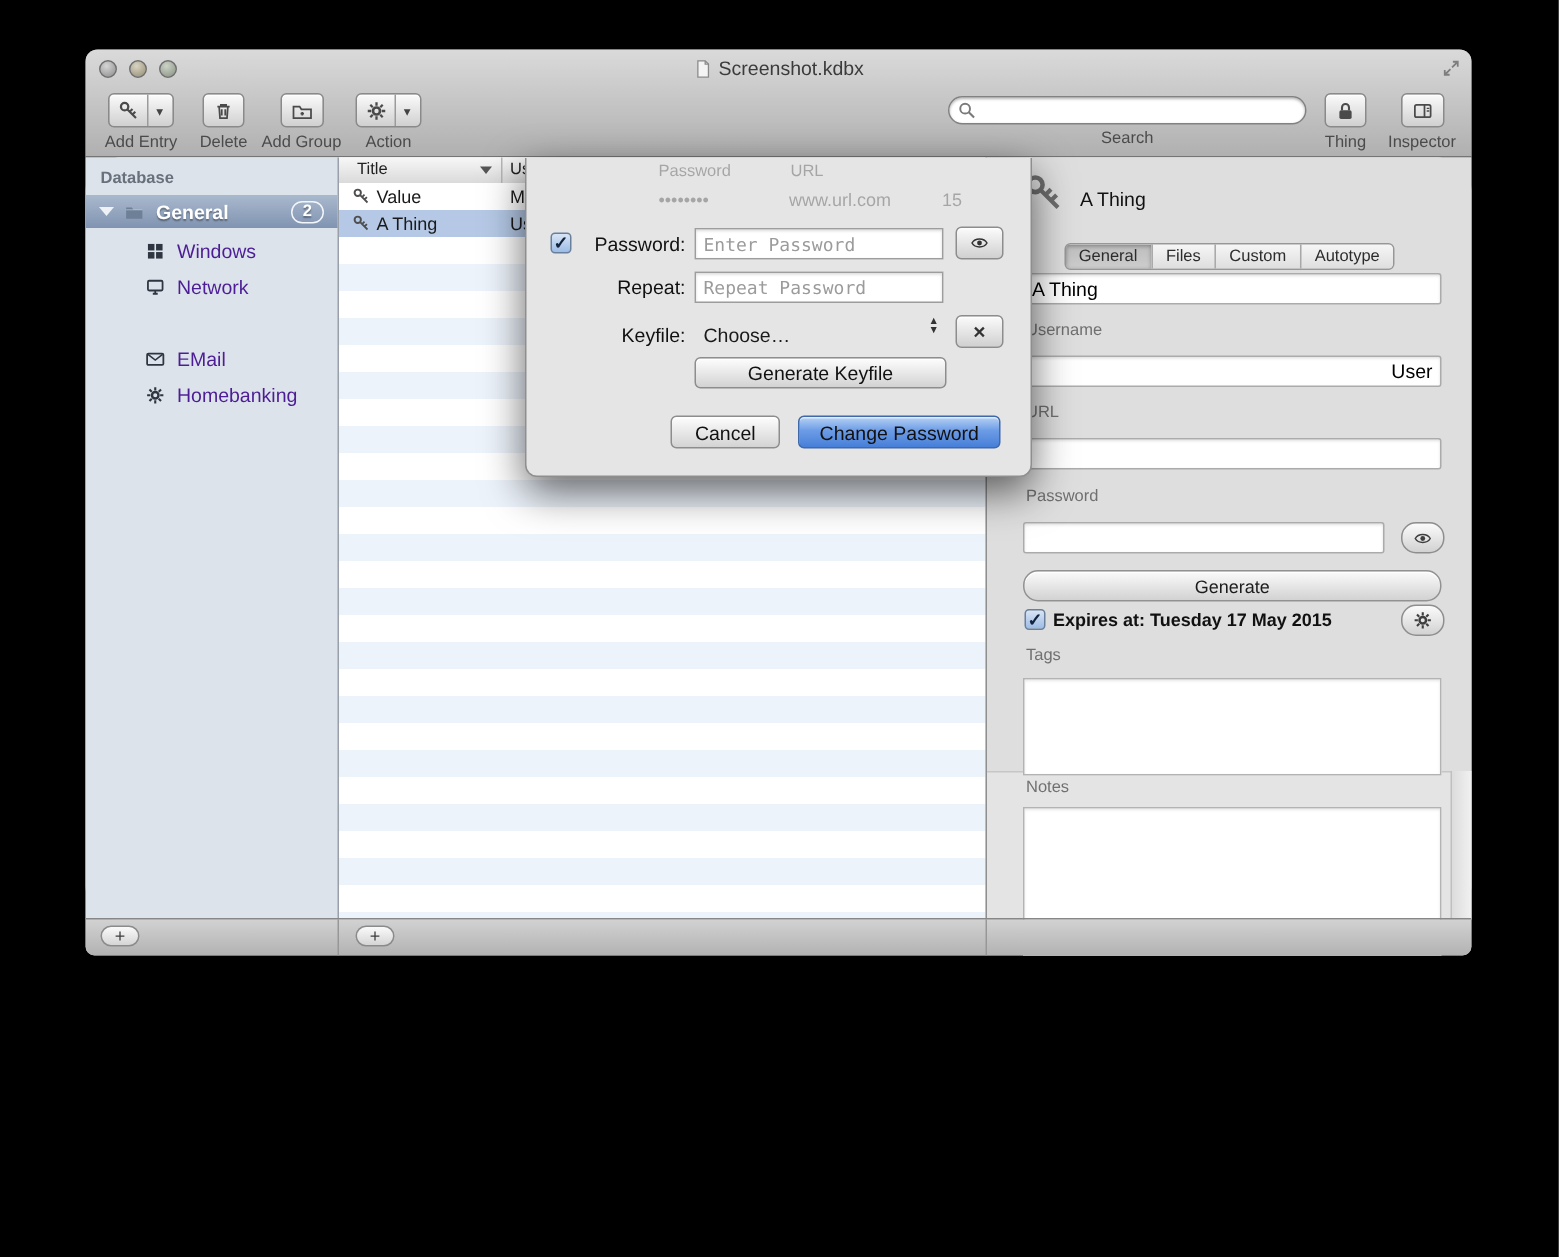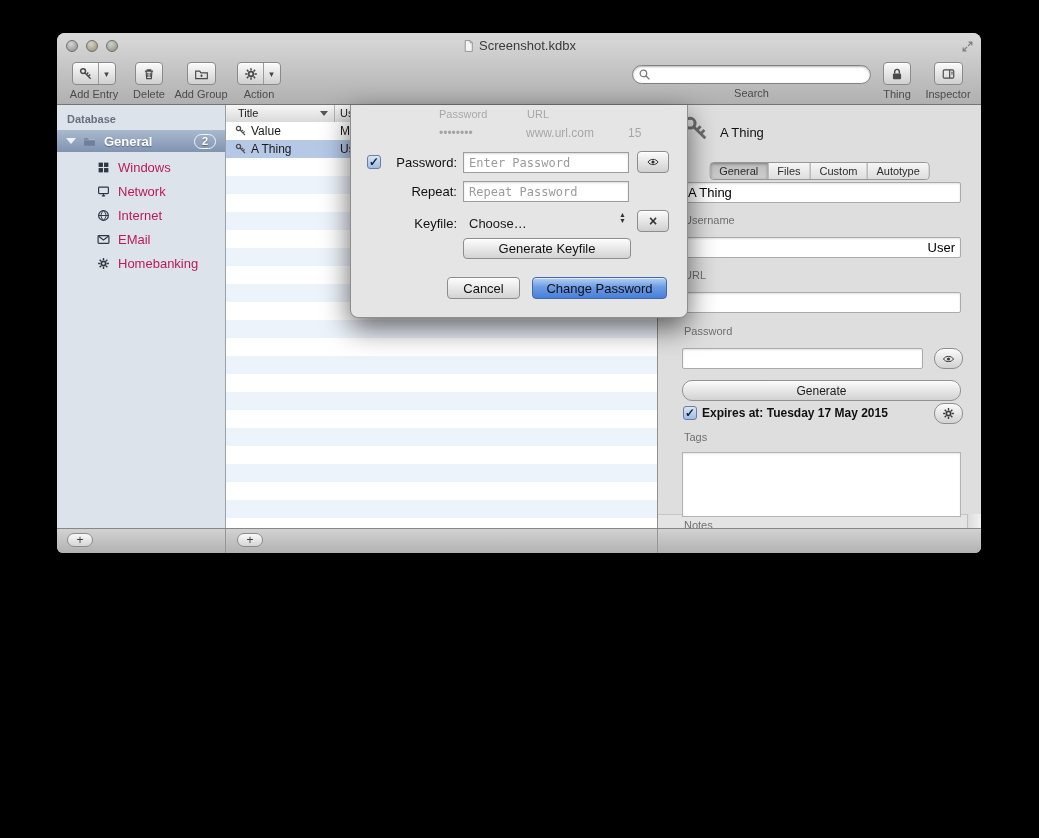--- a/index.html
+++ b/index.html
@@ -1,18 +1,18 @@
 <!DOCTYPE html>
 <html><head>
 <meta charset="utf-8">
 <style>
   html,body{margin:0;padding:0;background:#000;}
   body{width:1039px;height:838px;position:relative;overflow:hidden;
        font-family:"Liberation Sans",sans-serif;color:#1a1a1a;}
-  .window{position:absolute;left:57px;top:33px;width:924px;height:520px;
+  .window{position:absolute;left:57px;top:33px;width:924px;height:604px;
           border-radius:8px 8px 6px 6px;overflow:hidden;background:#cfcfcf;
           box-shadow:0 18px 50px rgba(0,0,0,.75);}
   
   .chrome{position:absolute;left:0;top:0;right:0;height:71px;
           background:linear-gradient(#dadada,#b0b0b0);border-bottom:1px solid #757575;}
   .light{position:absolute;top:7px;width:12px;height:12px;border-radius:50%;
          border:1px solid #6f6f6f;box-sizing:border-box;}
   .l1{left:9px;background:radial-gradient(circle at 40% 30%,#d6d6d6,#8b8b8b);}
   .l2{left:29px;background:radial-gradient(circle at 40% 30%,#d9d4c2,#938c74);}
   .l3{left:49px;background:radial-gradient(circle at 40% 30%,#ccd4c8,#869080);}
@@ -38,21 +38,21 @@
            border-right:1px solid #99a0a9;box-sizing:content-box;}
   .sbh{position:absolute;left:10px;top:8px;font-size:11px;font-weight:bold;color:#68707c;}
   .sbgroup{position:absolute;left:0;right:0;top:25px;height:22px;
            background:linear-gradient(#a9b9cd,#8093b1);color:#fff;font-weight:bold;font-size:13px;
            text-shadow:0 1px 1px rgba(0,0,0,.35);display:flex;align-items:center;}
   .disc{width:0;height:0;border-left:5px solid transparent;border-right:5px solid transparent;
         border-top:6px solid #eef2f7;margin:0 6px 0 9px;}
   .badge{position:absolute;right:9px;top:4px;border:1px solid #f2f5f9;border-radius:8px;
          font-size:11px;font-weight:bold;color:#fff;padding:0 7px;line-height:13px;}
   .sbitem{position:absolute;left:0;right:0;height:24px;display:flex;align-items:center;
-          font-size:13px;color:#be185d;}
+          font-size:13px;color:#4c1d95;}
   .sbitem svg{margin:0 8px 0 40px;color:#2e3642;}
   
   .entries{position:absolute;left:169px;right:324px;top:0;bottom:0;background:#fff;}
   .cols{position:absolute;left:0;right:0;top:0;height:17px;
         background:linear-gradient(#f7f7f7,#dadada);border-bottom:1px solid #adadad;
         font-size:11px;color:#222;}
   .colt{position:absolute;left:12px;top:2px;}
   .sortt{position:absolute;left:94px;top:6px;width:0;height:0;border-left:4px solid transparent;
          border-right:4px solid transparent;border-top:5px solid #555;}
   .coldiv{position:absolute;left:108px;top:0;bottom:0;width:1px;background:#b5b5b5;}
@@ -289,26 +289,20 @@
             <use href="#i-windows"></use>
           </svg>
         <span>Windows</span>
       </div>
       <div class="sbitem" style="top:74px">
         <svg width="13" height="13">
             <use href="#i-monitor"></use>
           </svg>
         <span>Network</span>
       </div>
-      <div class="sbitem" style="top:98px">
-        <svg width="13" height="13">
-            <use href="#i-globe"></use>
-          </svg>
-        <span>Internet</span>
-      </div>
       <div class="sbitem" style="top:146px">
         <svg width="13" height="13">
             <use href="#i-gear"></use>
           </svg>
         <span>Homebanking</span>
       </div>
       <div class="sbitem" style="top:122px">
         <svg width="13" height="13">
             <use href="#i-mail"></use>
           </svg>

